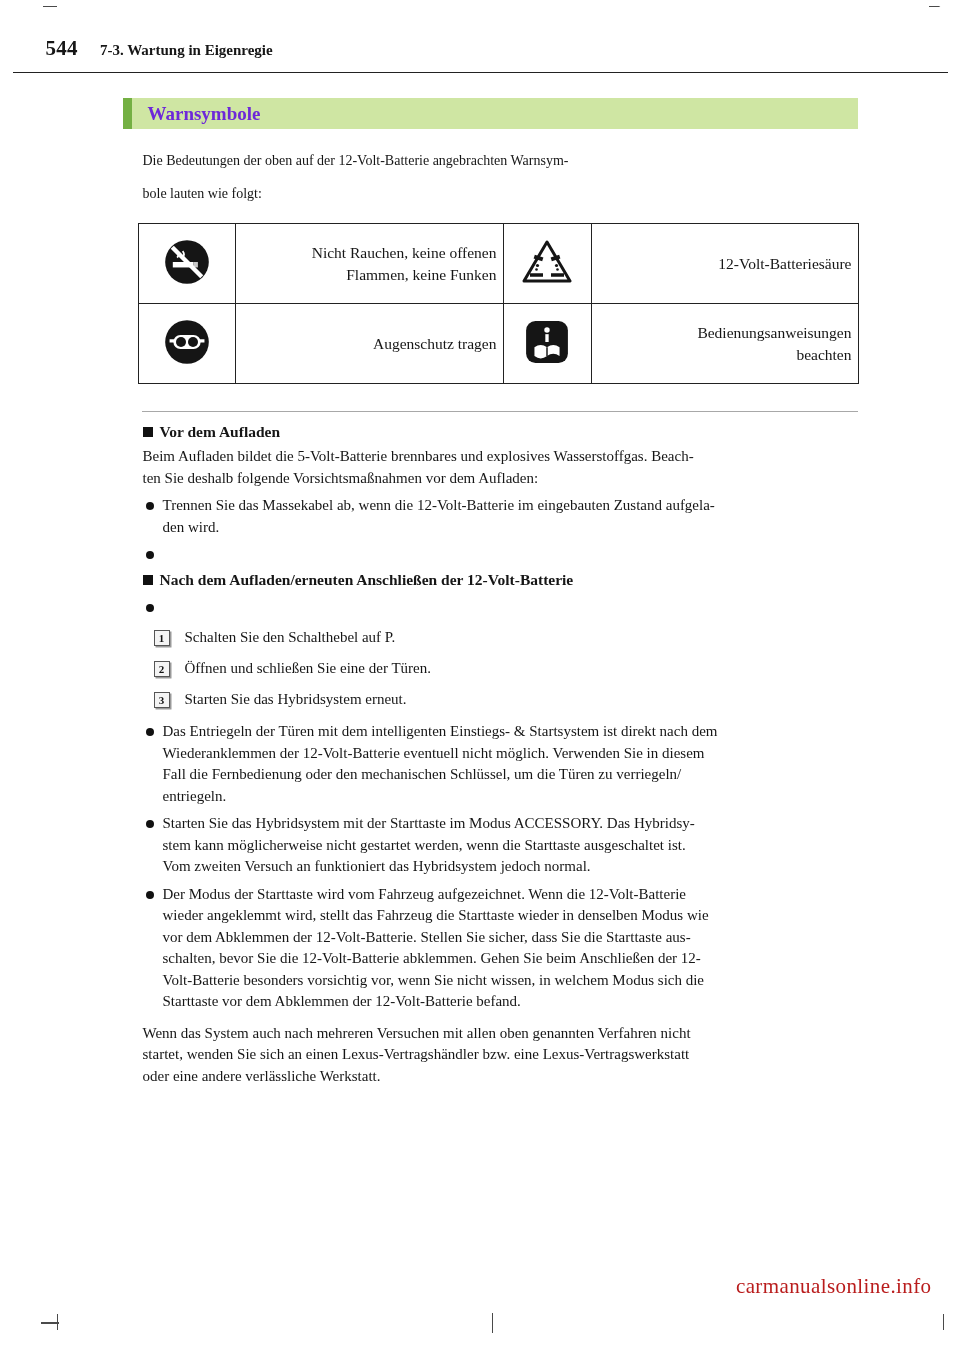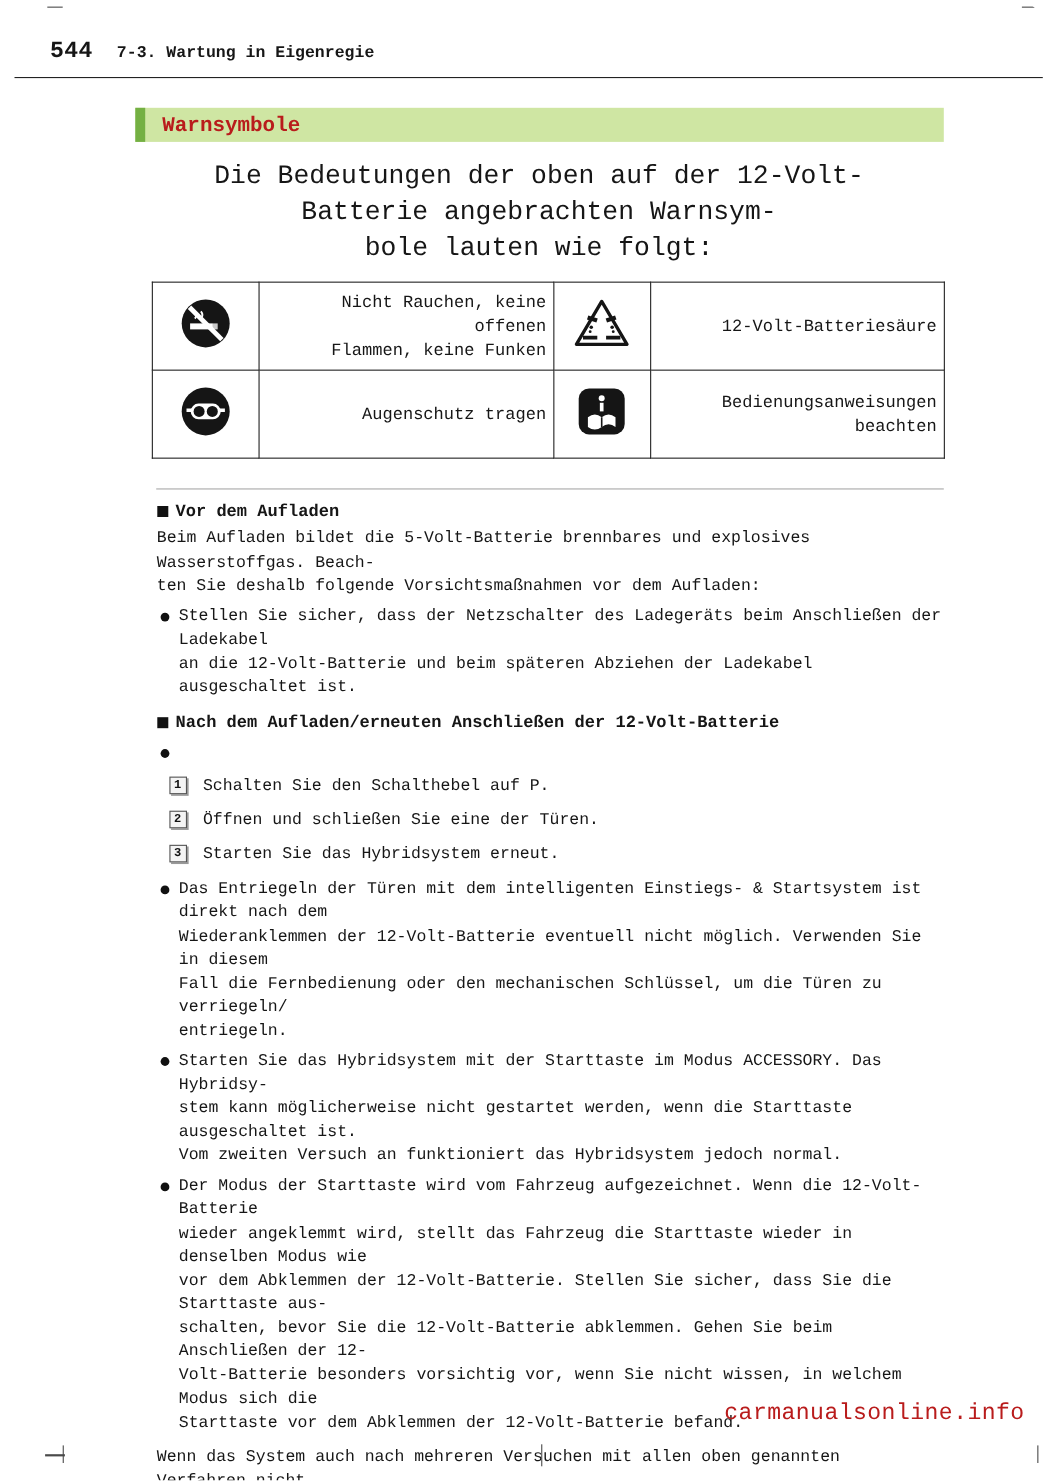--- a/index.html
+++ b/index.html
@@ -1,20 +1,20 @@
 <!DOCTYPE html>
 <html><head>
 <meta charset="utf-8">
 <style>
   * { margin:0; padding:0; box-sizing:border-box; }
   html,body { background:#ffffff; }
   .page {
     position:relative; width:935px; height:1346px; margin:0 auto;
     background:#ffffff; color:#161616; overflow:hidden;
-    font-family:Liberation Mono, monospace;
+    font-family:Liberation Serif, serif;
     border-radius:25px;
   }
   .lines { white-space:pre-line; }
 
   
   .header {
     position:absolute; top:36px; left:0; width:958px;
     border-bottom:1.5px solid #222; padding:0 0 11px 33px;
     display:flex; align-items:baseline; gap:22px;
   }
@@ -22,23 +22,23 @@
   .chapter  { font-size:15px; font-weight:bold; }
 
   .main { position:absolute; top:98px; left:0; width:100%; }
 
   
   .title-bar {
     position:relative; margin-left:110px; width:735px; height:31px;
     background:#cfe6a3; display:flex; align-items:center;
   }
   .title-accent { position:absolute; left:0; top:0; width:9px; height:31px; background:#74b043; }
-  .title { margin-left:25px; font-size:19px; font-weight:bold; color:#b91c1c; }
-
-  .intro { margin:15px 110px 0 130px; font-size:24px; line-height:33px;text-align:center; }
+  .title { margin-left:25px; font-size:19px; font-weight:bold; color:#6d28d9; }
+
+  .intro { margin:15px 110px 0 130px; font-size:14px; line-height:33px; }
 
   
   .warn-table { margin:13px 0 0 125px; border-collapse:collapse; table-layout:fixed; width:720px;text-align:right; }
   .warn-table td { border:1.5px solid #222; height:80px; vertical-align:middle; }
   .icon-cell { text-align:center; }
   .text-cell { font-size:15.5px; line-height:22px; padding:4px 6px 4px 11px; }
 
   .divider { margin:27px 0 0 129px; width:716px; height:1px; background:#a8a8a8; }
 
   
@@ -159,22 +159,25 @@
 
     <section>
       <h2 class="sec-h" style="margin-top:11px;">
         <span class="sq"></span>
         <span>Vor dem Aufladen</span>
       </h2>
       <p class="body lines">Beim Aufladen bildet die 5-Volt-Batterie brennbares und explosives Wasserstoffgas. Beach-
 ten Sie deshalb folgende Vorsichtsmaßnahmen vor dem Aufladen:</p>
       <div class="bullet">
         <span class="dot"></span>
-        <p class="txt lines">Stellen Sie sicher, dass der Netzschalter des Ladegeräts beim Anschließen der Ladekabel
-an die 12-Volt-Batterie und beim späteren Abziehen der Ladekabel ausgeschaltet ist.</p>
+        <p class="txt lines">Trennen Sie das Massekabel ab, wenn die 12-Volt-Batterie im eingebauten Zustand aufgela-
+den wird.</p>
+      </div>
+      <div class="bullet">
+        <span class="dot"></span>
       </div>
     </section>
 
     <section>
       <h2 class="sec-h">
         <span class="sq"></span>
         <span>Nach dem Aufladen/erneuten Anschließen der 12-Volt-Batterie</span>
       </h2>
       <div class="bullet" style="margin-top:8px;">
         <span class="dot"></span>

